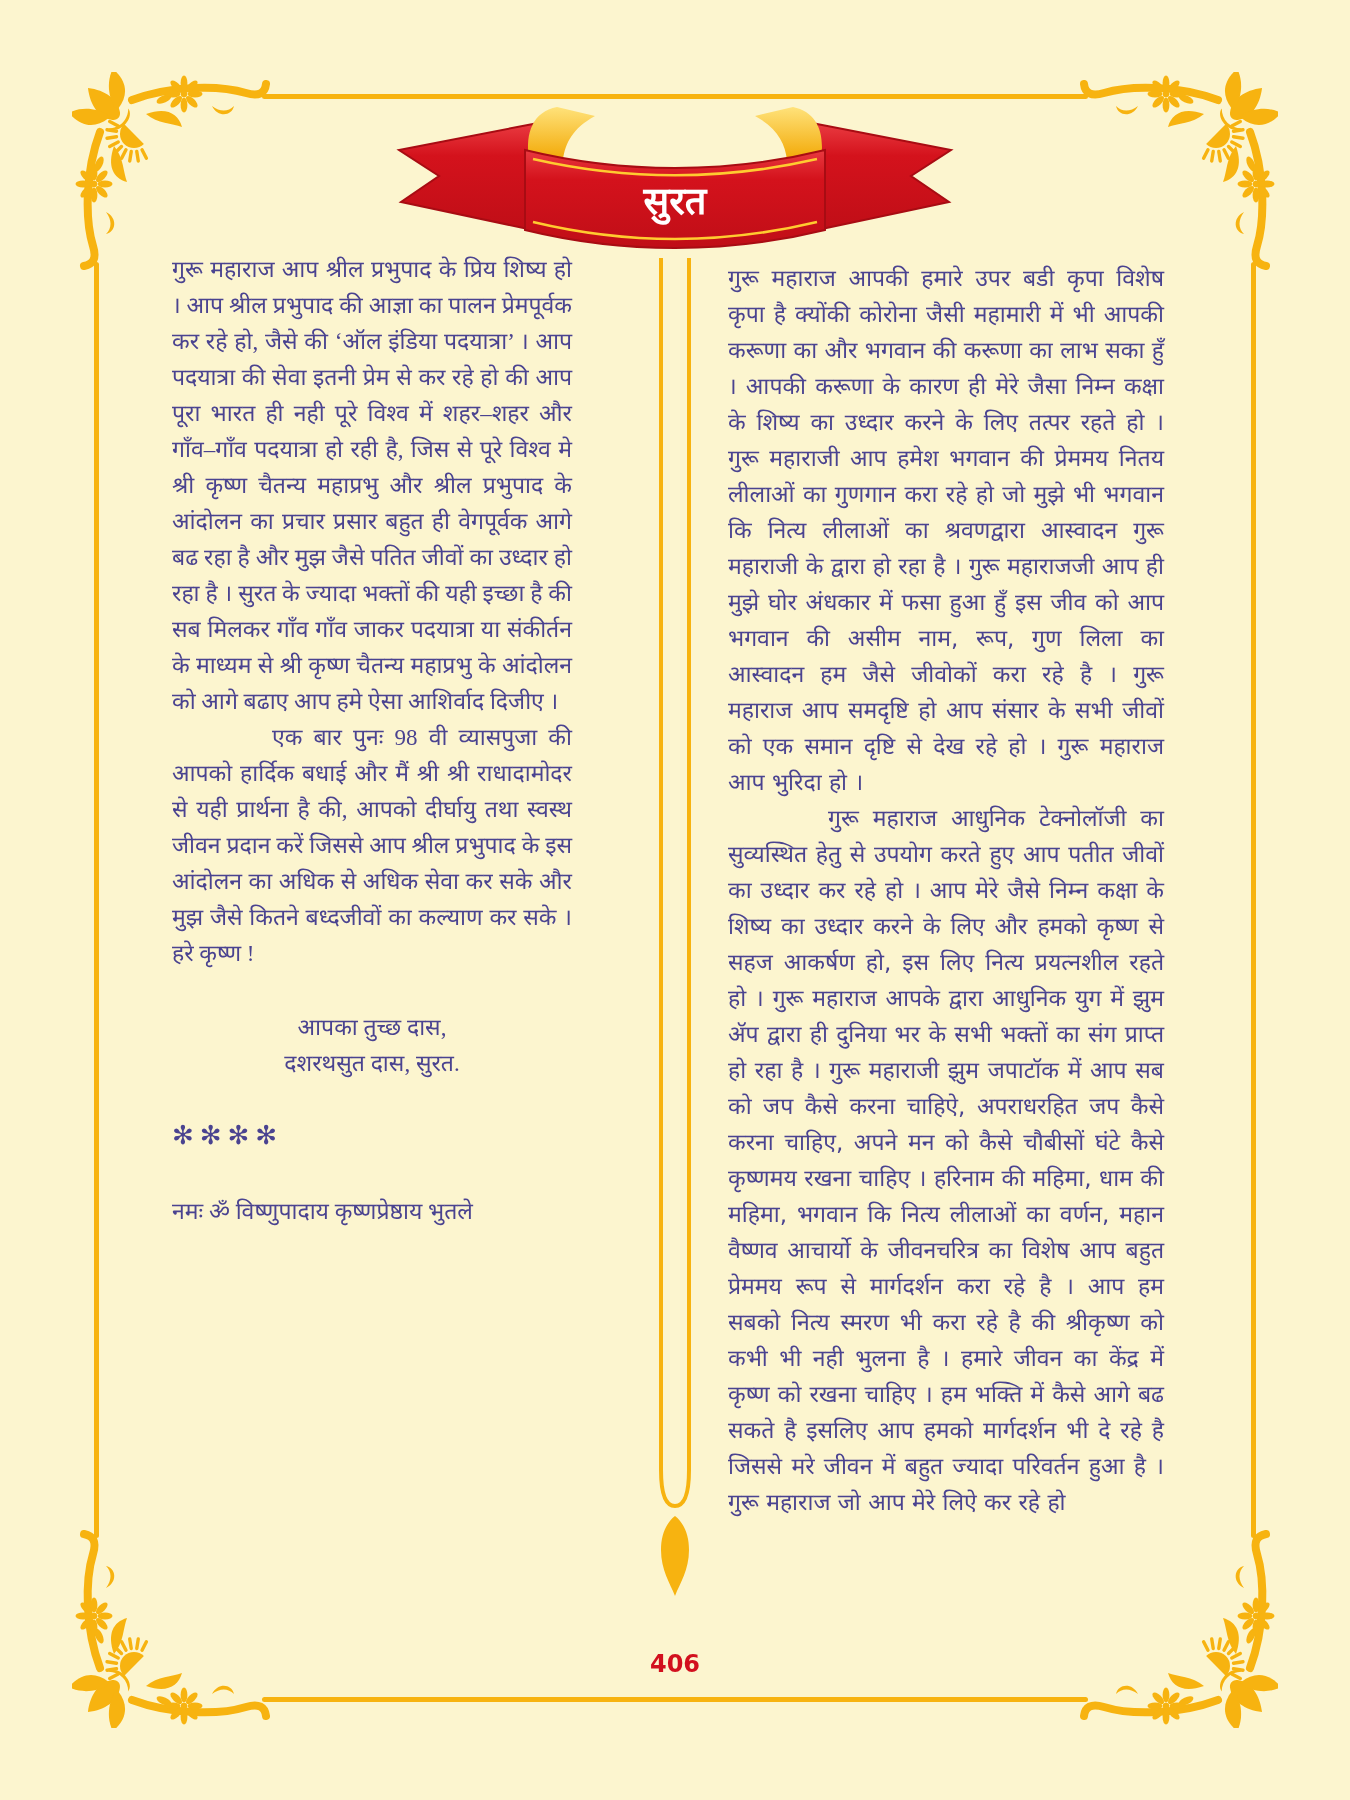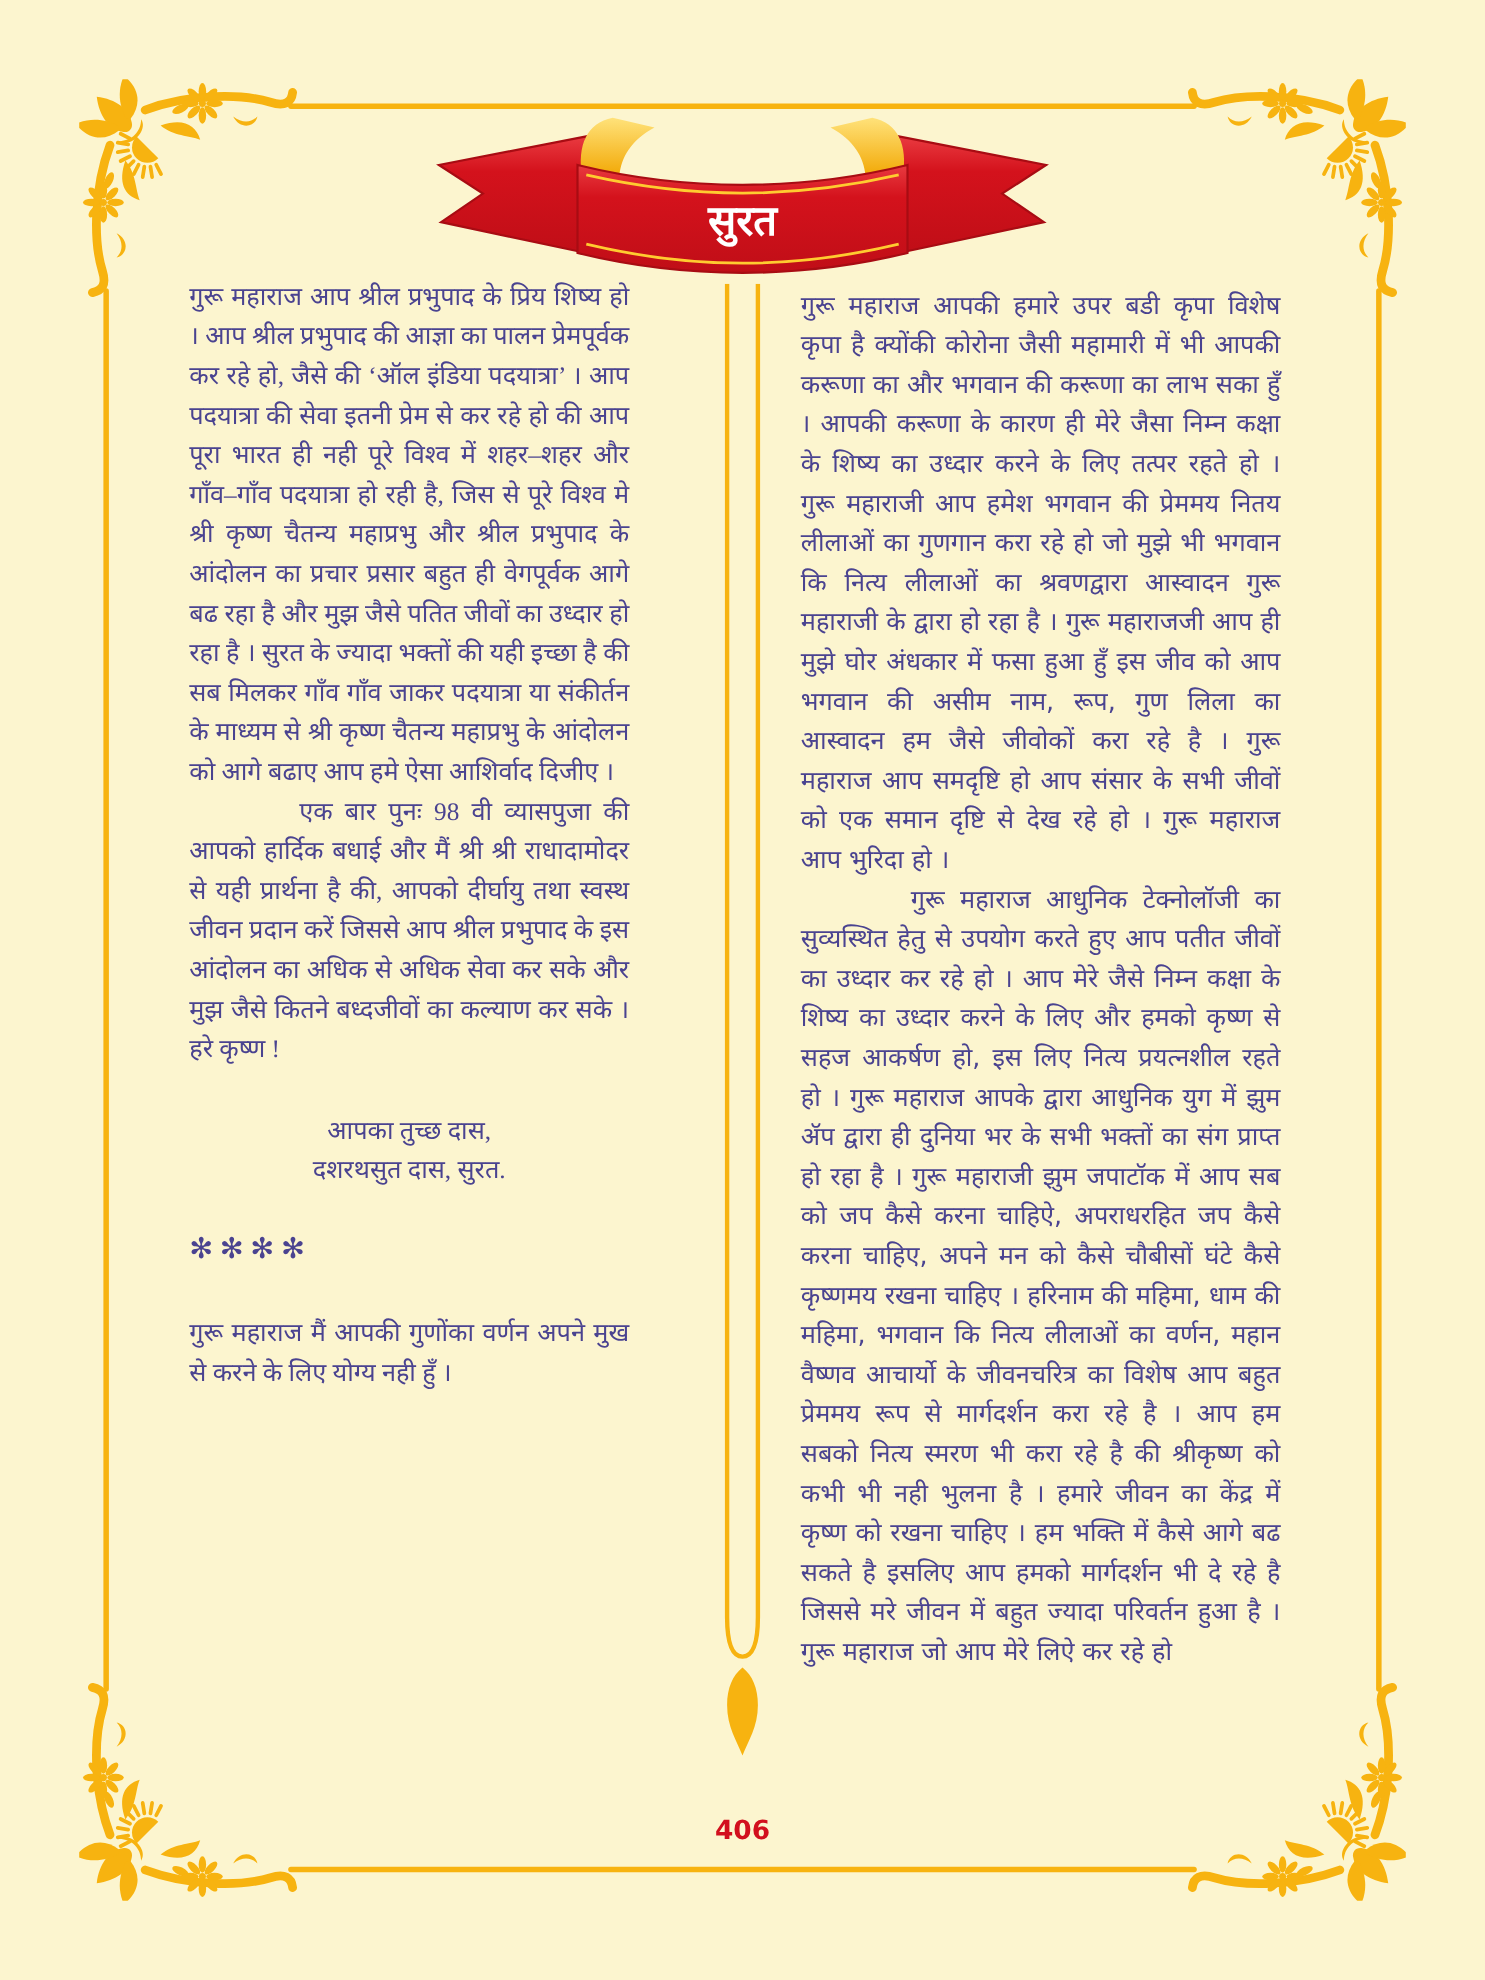--- a/index.html
+++ b/index.html
@@ -149,22 +149,22 @@
 
 <div class="col col-left">
   <p>गुरू महाराज आप श्रील प्रभुपाद के प्रिय शिष्य हो । आप श्रील प्रभुपाद की आज्ञा का पालन प्रेमपूर्वक कर रहे हो, जैसे की ‘ऑल इंडिया पदयात्रा’ । आप पदयात्रा की सेवा इतनी प्रेम से कर रहे हो की आप पूरा भारत ही नही पूरे विश्व में शहर–शहर और गाँव–गाँव पदयात्रा हो रही है, जिस से पूरे विश्व मे श्री कृष्ण चैतन्य महाप्रभु और श्रील प्रभुपाद के आंदोलन का प्रचार प्रसार बहुत ही वेगपूर्वक आगे बढ रहा है और मुझ जैसे पतित जीवों का उध्दार हो रहा है । सुरत के ज्यादा भक्तों की यही इच्छा है की सब मिलकर गाँव गाँव जाकर पदयात्रा या संकीर्तन के माध्यम से श्री कृष्ण चैतन्य महाप्रभु के आंदोलन को आगे बढाए आप हमे ऐसा आशिर्वाद दिजीए ।</p>
   <p class="indent">एक बार पुनः 98 वी व्यासपुजा की आपको हार्दिक बधाई और मैं श्री श्री राधादामोदर से यही प्रार्थना है की, आपको दीर्घायु तथा स्वस्थ जीवन प्रदान करें जिससे आप श्रील प्रभुपाद के इस आंदोलन का अधिक से अधिक सेवा कर सके और मुझ जैसे कितने बध्दजीवों का कल्याण कर सके । हरे कृष्ण !</p>
   <div class="sig-block">
     <div>आपका तुच्छ दास,</div>
     <div>दशरथसुत दास, सुरत.</div>
   </div>
   <div class="stars">✻✻✻✻</div>
   <div class="mantra-block">
+    <div>नमः ॐ विष्णुपादाय कृष्णप्रेष्ठाय भुतले</div>
   </div>
-  <p class="closing">गुरू महाराज मैं आपकी गुणोंका वर्णन अपने मुख से करने के लिए योग्य नही हुँ ।</p>
 </div>
 
 <div class="col col-right">
   <p>गुरू महाराज आपकी हमारे उपर बडी कृपा विशेष कृपा है क्योंकी कोरोना जैसी महामारी में भी आपकी करूणा का और भगवान की करूणा का लाभ सका हुँ । आपकी करूणा के कारण ही मेरे जैसा निम्न कक्षा के शिष्य का उध्दार करने के लिए तत्पर रहते हो । गुरू महाराजी आप हमेश भगवान की प्रेममय नितय लीलाओं का गुणगान करा रहे हो जो मुझे भी भगवान कि नित्य लीलाओं का श्रवणद्वारा आस्वादन गुरू महाराजी के द्वारा हो रहा है । गुरू महाराजजी आप ही मुझे घोर अंधकार में फसा हुआ हुँ इस जीव को आप भगवान की असीम नाम, रूप, गुण लिला का आस्वादन हम जैसे जीवोकों करा रहे है । गुरू महाराज आप समदृष्टि हो आप संसार के सभी जीवों को एक समान दृष्टि से देख रहे हो ।  गुरू महाराज आप भुरिदा हो ।</p>
   <p class="indent">गुरू महाराज आधुनिक टेक्नोलॉजी का सुव्यस्थित हेतु से उपयोग करते हुए आप पतीत जीवों का उध्दार कर रहे हो । आप मेरे जैसे निम्न कक्षा के शिष्य का उध्दार करने के लिए और हमको कृष्ण से सहज आकर्षण हो, इस लिए नित्य प्रयत्नशील रहते हो । गुरू महाराज आपके द्वारा आधुनिक युग में झुम ॲप द्वारा ही दुनिया भर के सभी भक्तों का संग प्राप्त हो रहा है । गुरू महाराजी झुम जपाटॉक में आप सब को जप कैसे करना चाहिऐ, अपराधरहित जप कैसे करना चाहिए, अपने मन को कैसे चौबीसों घंटे कैसे कृष्णमय रखना चाहिए । हरिनाम की महिमा, धाम की महिमा, भगवान कि नित्य लीलाओं का वर्णन, महान वैष्णव आचार्यो के जीवनचरित्र का विशेष आप बहुत प्रेममय रूप से मार्गदर्शन करा रहे है । आप हम सबको नित्य स्मरण भी करा रहे है की श्रीकृष्ण को कभी भी नही भुलना है । हमारे जीवन का केंद्र में कृष्ण को रखना चाहिए । हम भक्ति में कैसे आगे बढ सकते है इसलिए आप हमको मार्गदर्शन भी दे रहे है जिससे मरे जीवन में बहुत ज्यादा परिवर्तन हुआ है । गुरू महाराज जो आप मेरे लिऐ कर रहे हो</p>
 </div>
 
 <div class="page-number">406</div>
 
 </body></html>

